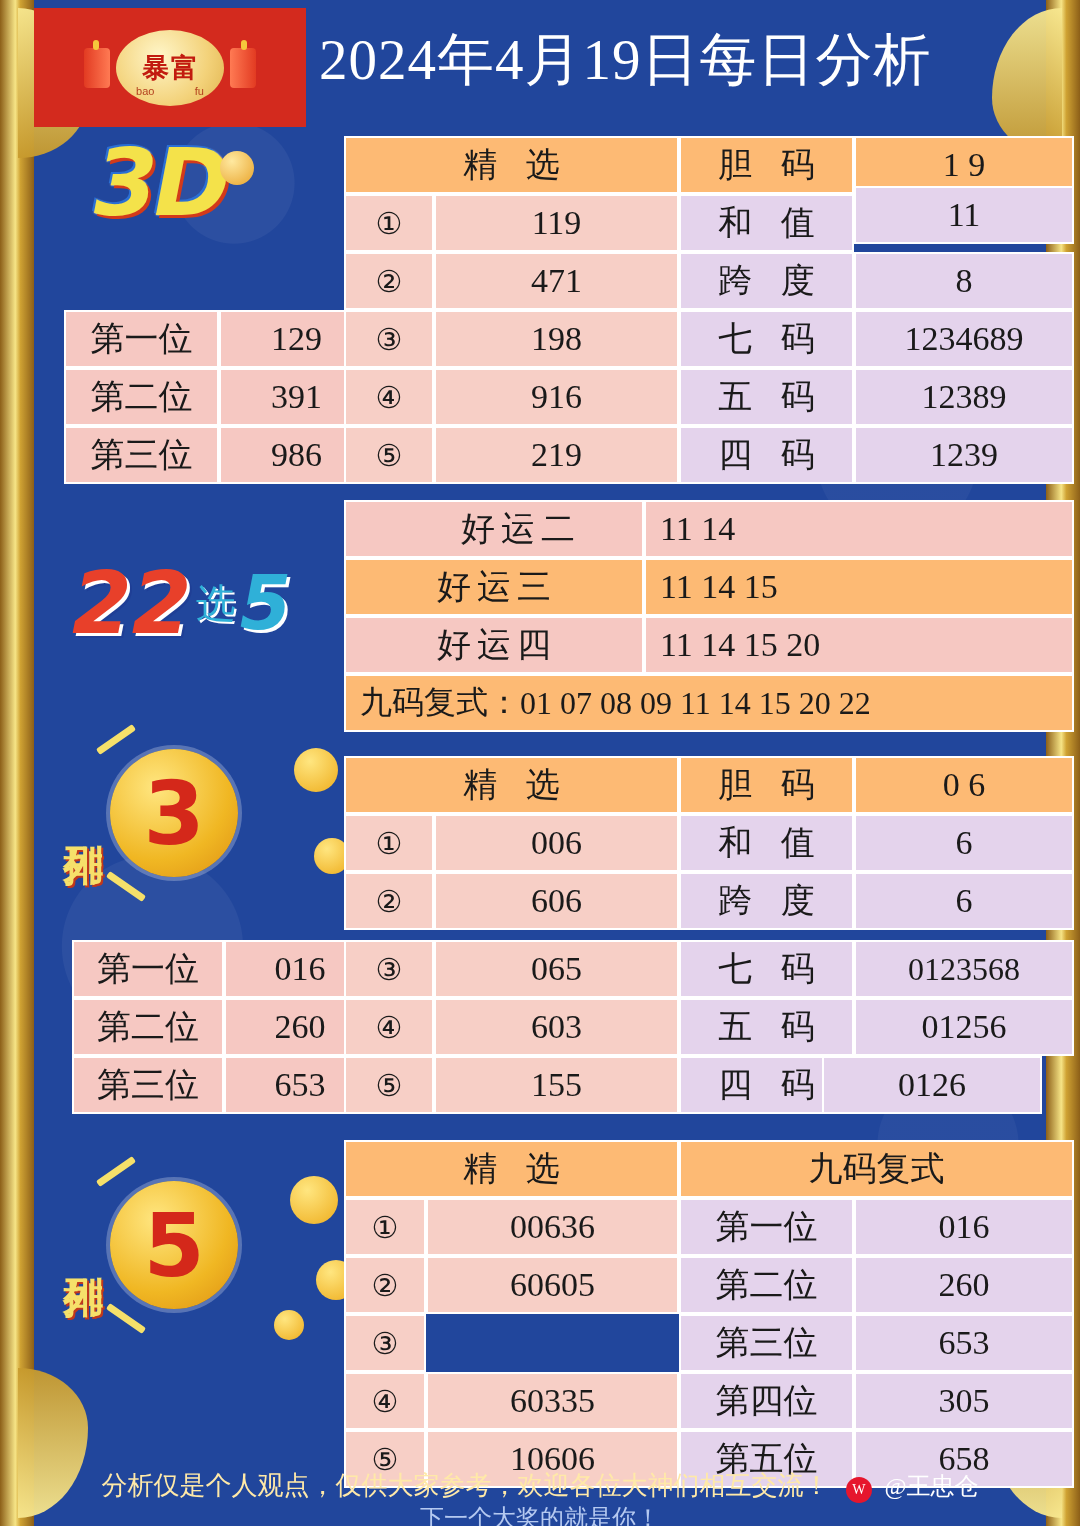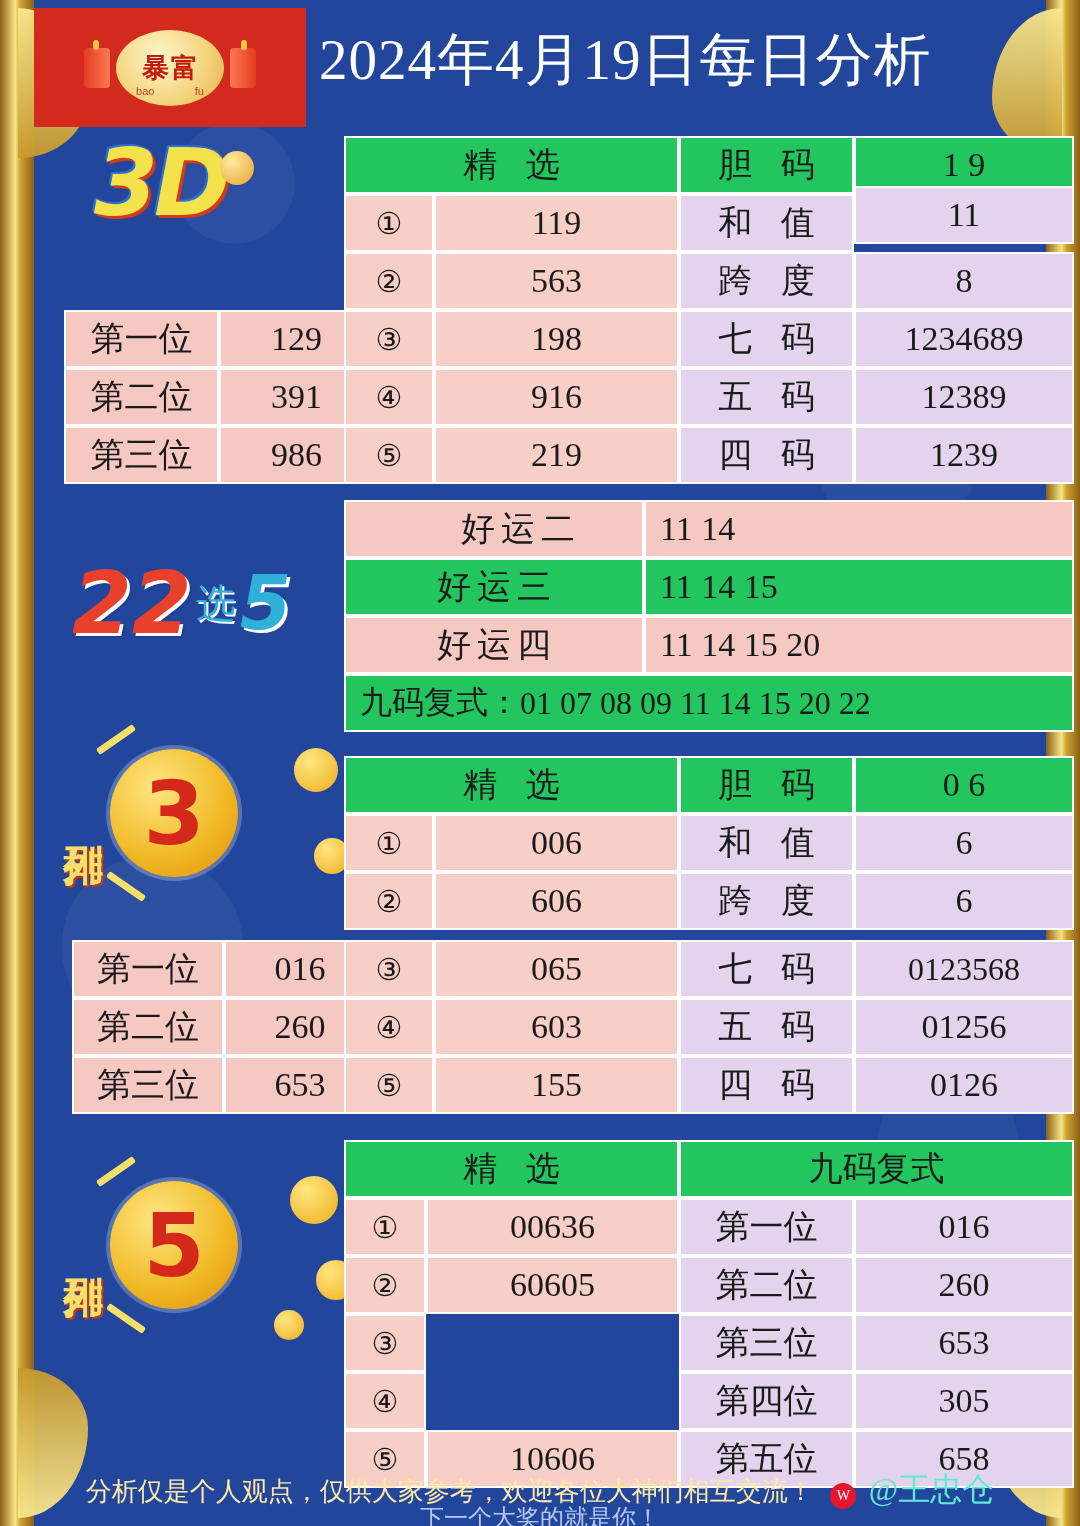--- a/index.html
+++ b/index.html
@@ -100,21 +100,21 @@
     position:absolute;
     background:#f7cfc6;
     border:2px solid #ffffff;
     display:flex; align-items:center; justify-content:center;
     font-family:"Liberation Serif", serif;
     color:#1a1a1a;
     overflow:hidden;
   }
   .cell.violet{ background:#e4d3ec; }
   .cell.rose{ background:#f6c8c2; }
-  .cell.pinkpale{ background:#22c55e; }
+  .cell.pinkpale{ background:#fdba74; }
   .cell.circ{ font-size:30px; } .t32{ font-size:32px; }
   .t34{ font-size:34px; }
   .sp{ letter-spacing:10px; text-indent:10px; }
   .sp6{ letter-spacing:6px; text-indent:6px; }
   .lead { justify-content:flex-start; padding-left:14px; }
 
   
   .art3d{
     position:absolute; left:60px; top:128px; width:230px; height:110px;
     font-family:"DejaVu Sans", sans-serif;
@@ -174,21 +174,21 @@
   }
 
   
   .footer{
     position:absolute; left:0; top:1468px; width:1012px;
     text-align:center;
     font-family:"Liberation Serif", serif;
     font-size:26px; color:#ffe9a8;
   }
   .footer .wm{
-    color:#5eead4; font-size:32px;
+    color:#ffffff; font-size:24px;
   }
   .wb-badge{
     display:inline-flex; align-items:center; justify-content:center;
     width:26px;height:26px;border-radius:50%;
     background:#e6162d; color:#fff; font-size:14px; margin:0 6px -4px 10px;
   }
   .footer2{
     position:absolute; left:0; top:1502px; width:1012px; text-align:center;
     font-family:"Liberation Serif", serif; font-size:24px; color:#cfe0ff;
     opacity:.85;
@@ -241,21 +241,21 @@
   <div class="cell pinkpale t34 sp" style="left:310px; top:136px; width:335px; height:58px;">精 选</div>
   <div class="cell pinkpale t34 sp" style="left:645px; top:136px; width:175px; height:58px;">胆 码</div>
   <div class="cell pinkpale t34" style="left:820px; top:136px; width:220px; height:58px;">1 9</div>
 
   <div class="cell circ" style="left:310px; top:194px; width:90px;  height:58px;">①</div>
   <div class="cell t34" style="left:400px; top:194px; width:245px; height:58px;">119</div>
   <div class="cell violet t34 sp" style="left:645px; top:194px; width:175px; height:58px;">和 值</div>
   <div class="cell violet t34" style="left:820px; top:186px; width:220px; height:58px;">11</div>
 
   <div class="cell circ" style="left:310px; top:252px; width:90px;  height:58px;">②</div>
-  <div class="cell t34" style="left:400px; top:252px; width:245px; height:58px;">563</div>
+  <div class="cell t34" style="left:400px; top:252px; width:245px; height:58px;">471</div>
   <div class="cell violet t34 sp" style="left:645px; top:252px; width:175px; height:58px;">跨 度</div>
   <div class="cell violet t34" style="left:820px; top:252px; width:220px; height:58px;">8</div>
 
   <div class="cell circ" style="left:310px; top:310px; width:90px;  height:58px;">③</div>
   <div class="cell t34" style="left:400px; top:310px; width:245px; height:58px;">198</div>
   <div class="cell violet t34 sp" style="left:645px; top:310px; width:175px; height:58px;">七 码</div>
   <div class="cell violet t34" style="left:820px; top:310px; width:220px; height:58px;">1234689</div>
 
   <div class="cell circ" style="left:310px; top:368px; width:90px;  height:58px;">④</div>
   <div class="cell t34" style="left:400px; top:368px; width:245px; height:58px;">916</div>
@@ -323,21 +323,21 @@
   <div class="cell violet t32" style="left:820px; top:940px; width:220px; height:58px;">0123568</div>
 
   <div class="cell circ" style="left:310px; top:998px; width:90px;  height:58px;">④</div>
   <div class="cell t34" style="left:400px; top:998px; width:245px; height:58px;">603</div>
   <div class="cell violet t34 sp" style="left:645px; top:998px; width:175px; height:58px;">五 码</div>
   <div class="cell violet t34" style="left:820px; top:998px; width:220px; height:58px;">01256</div>
 
   <div class="cell circ" style="left:310px; top:1056px; width:90px;  height:58px;">⑤</div>
   <div class="cell t34" style="left:400px; top:1056px; width:245px; height:58px;">155</div>
   <div class="cell violet t34 sp" style="left:645px; top:1056px; width:175px; height:58px;">四 码</div>
-  <div class="cell violet t34" style="left:820px; top:1056px; width:220px; height:58px;">0126</div>
+  <div class="cell violet t34" style="left:788px; top:1056px; width:220px; height:58px;">0126</div>
 
   <div class="artpl p5">
     <span class="zh">排列</span>
     <span class="num-ball">5</span>
     <span class="mini" style="width:48px;height:48px;left:226px;top:26px;"></span>
     <span class="mini" style="width:40px;height:40px;left:252px;top:110px;"></span>
     <span class="mini" style="width:30px;height:30px;left:210px;top:160px;"></span>
     <span class="ray" style="width:44px;height:7px;left:30px;top:18px;transform:rotate(-35deg);"></span>
     <span class="ray" style="width:44px;height:7px;left:40px;top:165px;transform:rotate(35deg);"></span>
   </div>
@@ -353,20 +353,21 @@
   <div class="cell circ" style="left:310px; top:1256px; width:82px; height:58px;">②</div>
   <div class="cell t34" style="left:392px; top:1256px; width:253px; height:58px;">60605</div>
   <div class="cell violet t34" style="left:645px; top:1256px; width:175px; height:58px;">第二位</div>
   <div class="cell violet t34" style="left:820px; top:1256px; width:220px; height:58px;">260</div>
 
   <div class="cell circ" style="left:310px; top:1314px; width:82px; height:58px;">③</div>
   <div class="cell violet t34" style="left:645px; top:1314px; width:175px; height:58px;">第三位</div>
   <div class="cell violet t34" style="left:820px; top:1314px; width:220px; height:58px;">653</div>
 
   <div class="cell circ" style="left:310px; top:1372px; width:82px; height:58px;">④</div>
+  <div class="cell t34" style="left:392px; top:1372px; width:253px; height:58px;">60335</div>
   <div class="cell violet t34" style="left:645px; top:1372px; width:175px; height:58px;">第四位</div>
   <div class="cell violet t34" style="left:820px; top:1372px; width:220px; height:58px;">305</div>
 
   <div class="cell circ" style="left:310px; top:1430px; width:82px; height:58px;">⑤</div>
   <div class="cell t34" style="left:392px; top:1430px; width:253px; height:58px;">10606</div>
   <div class="cell violet t34" style="left:645px; top:1430px; width:175px; height:58px;">第五位</div>
   <div class="cell violet t34" style="left:820px; top:1430px; width:220px; height:58px;">658</div>
 
   <div class="footer">
     <span>分析仅是个人观点，仅供大家参考，欢迎各位大神们相互交流！</span>

